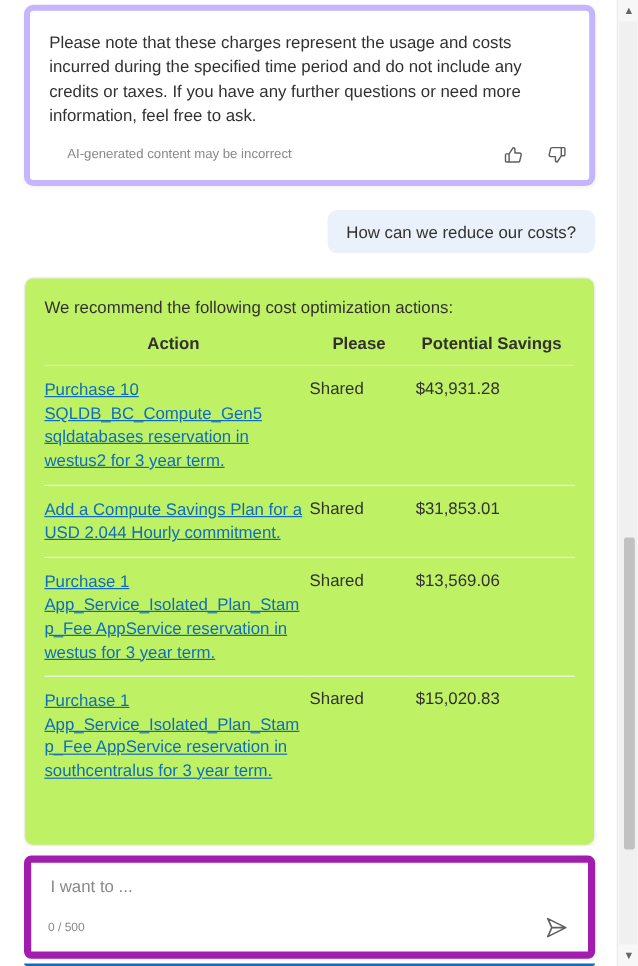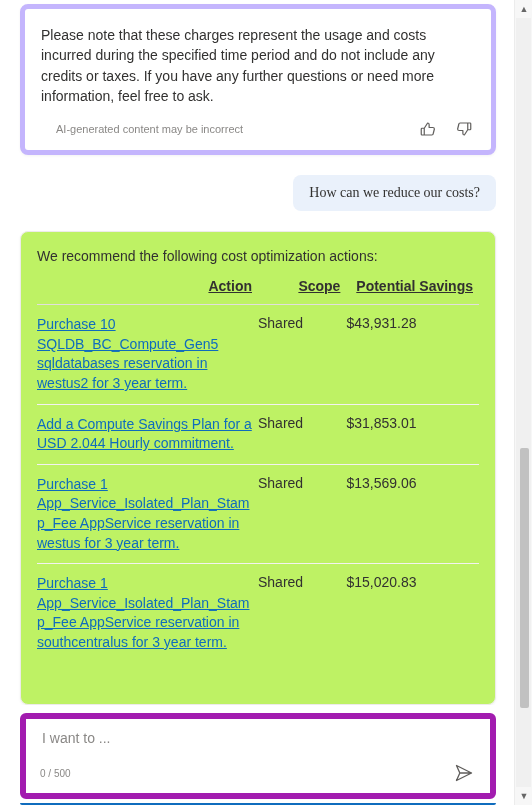--- a/index.html
+++ b/index.html
@@ -71,21 +71,20 @@
     justify-content: flex-end;
     margin: 4px 4px 20px 4px;
   }
   .user-bubble {
     background: #eaf1fb;
     border-radius: 8px;
     padding: 10px 16px;
     font-size: 14px;
     color: #323130;
     max-width: 80%;
-    font-family: Liberation Serif, serif;
   }
   .recommend-card {
     background: #bef264;
     border: 1px solid #edebe9;
     border-radius: 8px;
     box-shadow: 0 1px 3px rgba(0,0,0,0.05);
     margin: 0 4px 0 4px;
     padding: 16px 16px 4px 16px;
     flex: 1;
     min-height: 0;
@@ -94,27 +93,26 @@
   .recommend-intro {
     font-size: 14px;
     margin: 0 0 14px 0;
   }
   table.actions {
     width: 100%;
     border-collapse: collapse;
     table-layout: fixed;
   }
   table.actions th {
-    text-align: right;
+    text-align: center;
     font-weight: 600;
     font-size: 14px;
     padding: 0 6px 10px 0;
     vertical-align: top;
     border-bottom: 1px solid #e1dfdd;
-    text-decoration: underline;
   }
   table.actions th:nth-child(1) { width: 50%; }
   table.actions th:nth-child(2) { width: 20%; }
   table.actions th:nth-child(3) { width: 30%; }
   table.actions td {
     font-size: 14px;
     padding: 10px 6px 10px 0;
     vertical-align: top;
     border-bottom: 1px solid #f3f2f1;
   }
@@ -229,21 +227,21 @@
     <div class="user-bubble-row">
       <div class="user-bubble">How can we reduce our costs?</div>
     </div>
 
     <div class="recommend-card">
       <p class="recommend-intro">We recommend the following cost optimization actions:</p>
       <table class="actions">
         <thead>
           <tr>
             <th>Action</th>
-            <th>Scope</th>
+            <th>Please</th>
             <th>Potential Savings</th>
           </tr>
         </thead>
         <tbody>
           <tr>
             <td><span class="action-link">Purchase 10 SQLDB_BC_Compute_Gen5 sqldatabases reservation in westus2 for 3 year term.</span></td>
             <td>Shared</td>
             <td>$43,931.28</td>
           </tr>
           <tr>

